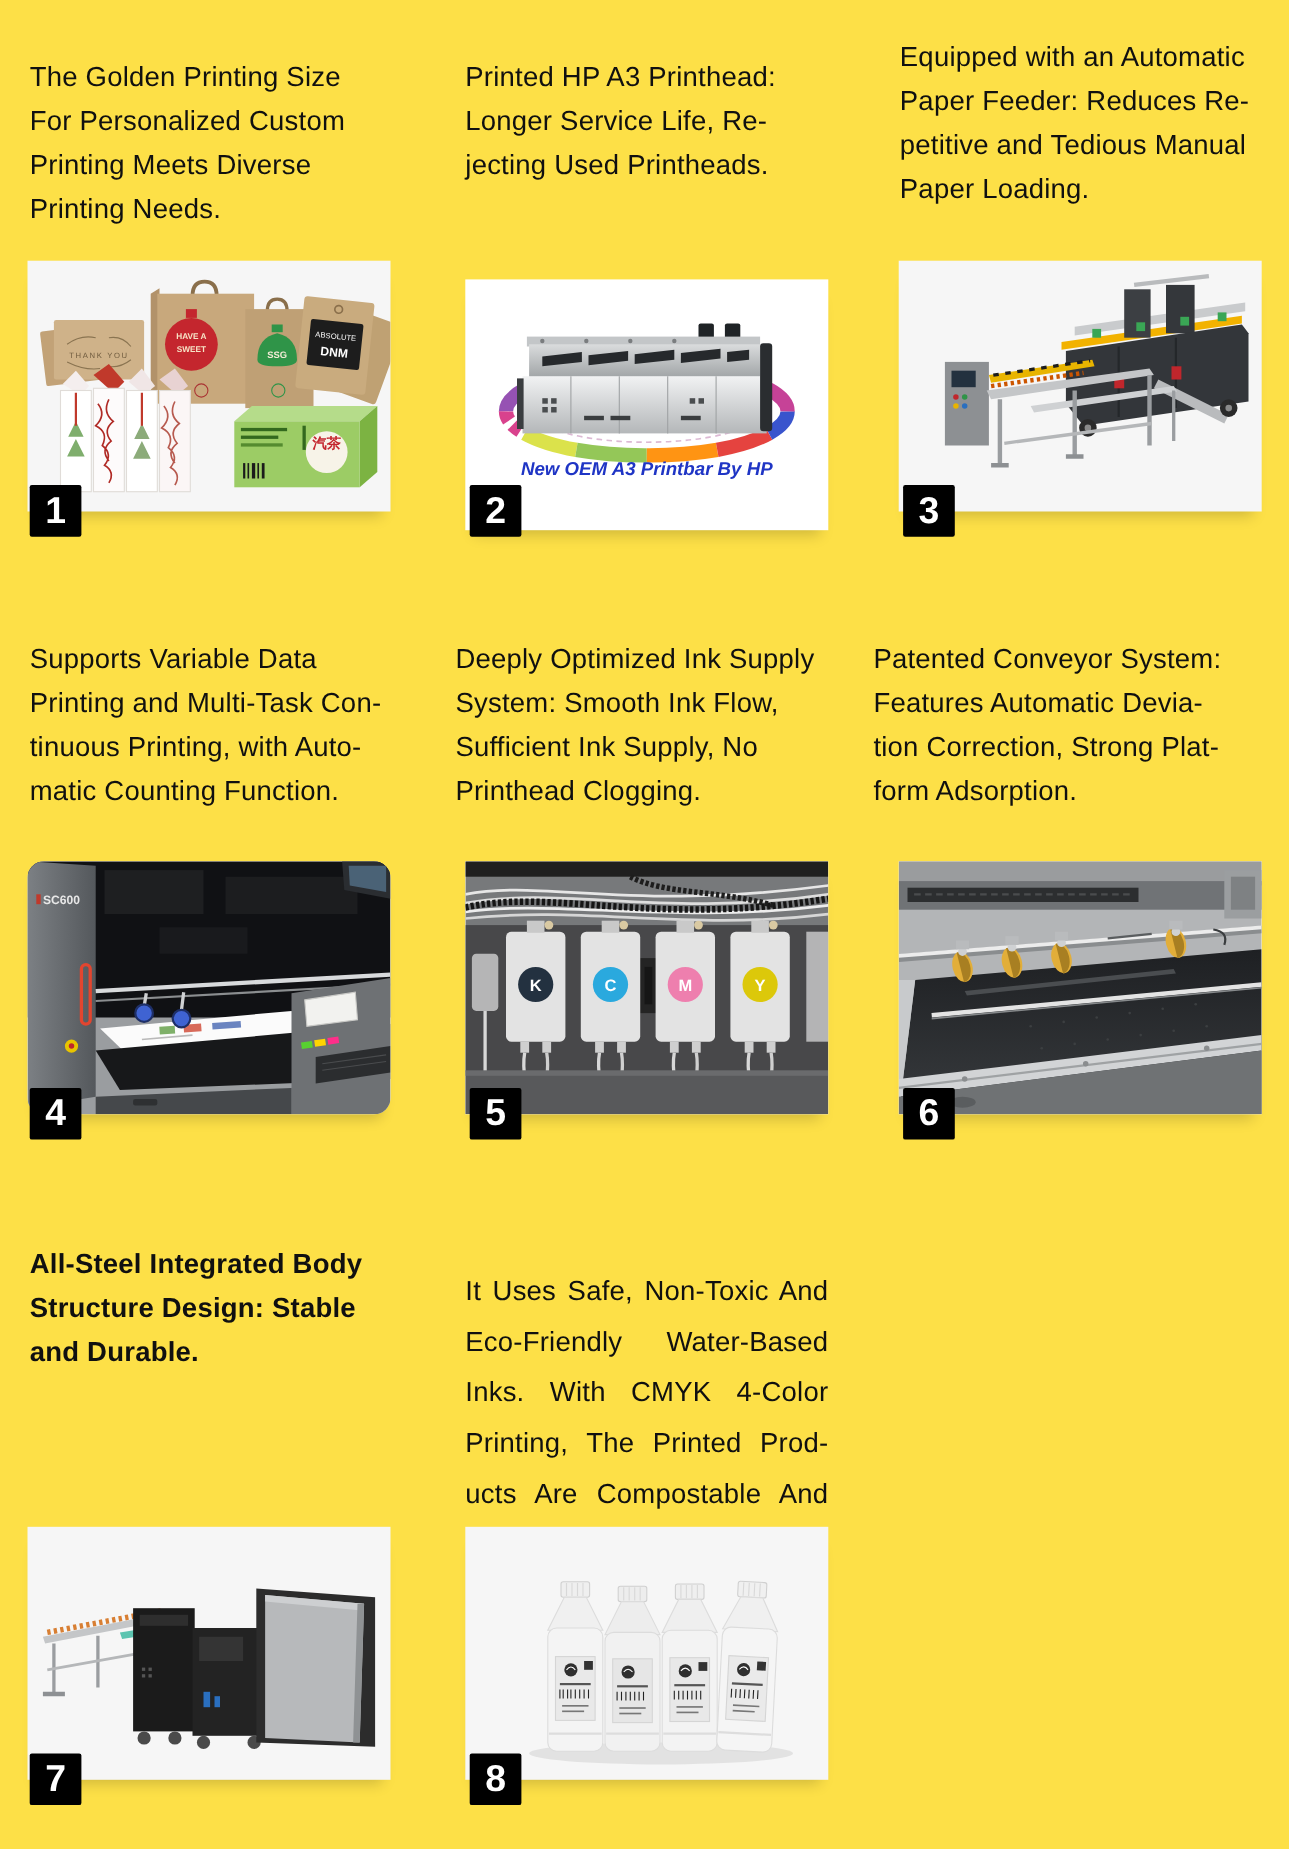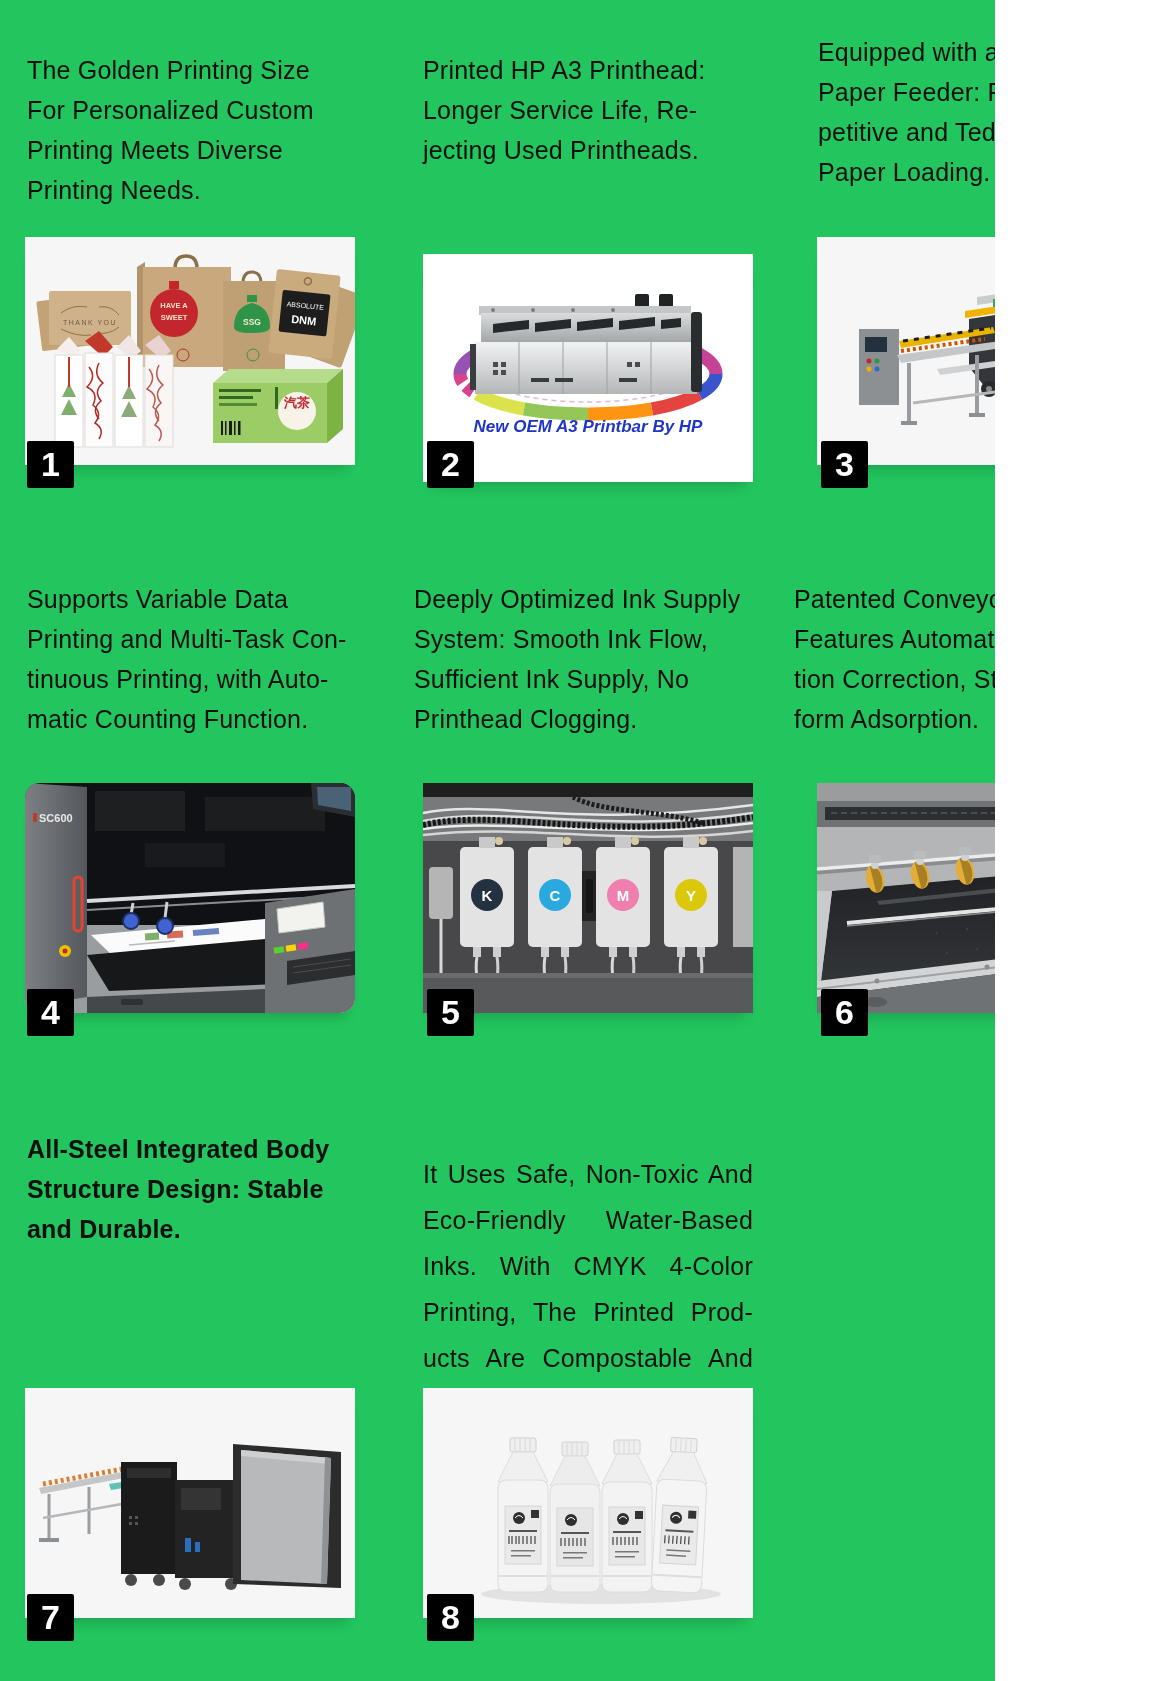--- a/index.html
+++ b/index.html
@@ -1,17 +1,17 @@
 <!DOCTYPE html>
 <html><head>
 <meta charset="utf-8">
 <style>
   html,body{margin:0;padding:0;background:#ffffff;}
   body{font-family:"Liberation Sans", sans-serif;}
-  .page{position:relative;width:995px;height:1681px;background:#22c55e;overflow:hidden;}
+  .page{position:relative;width:1172px;height:1681px;background:#fde047;overflow:hidden;}
 
   
   .ftext{
     position:absolute;
     font-size:25px;
     line-height:40px;
     color:#101010;
     white-space:pre-line;
     letter-spacing:0.2px;
   }

